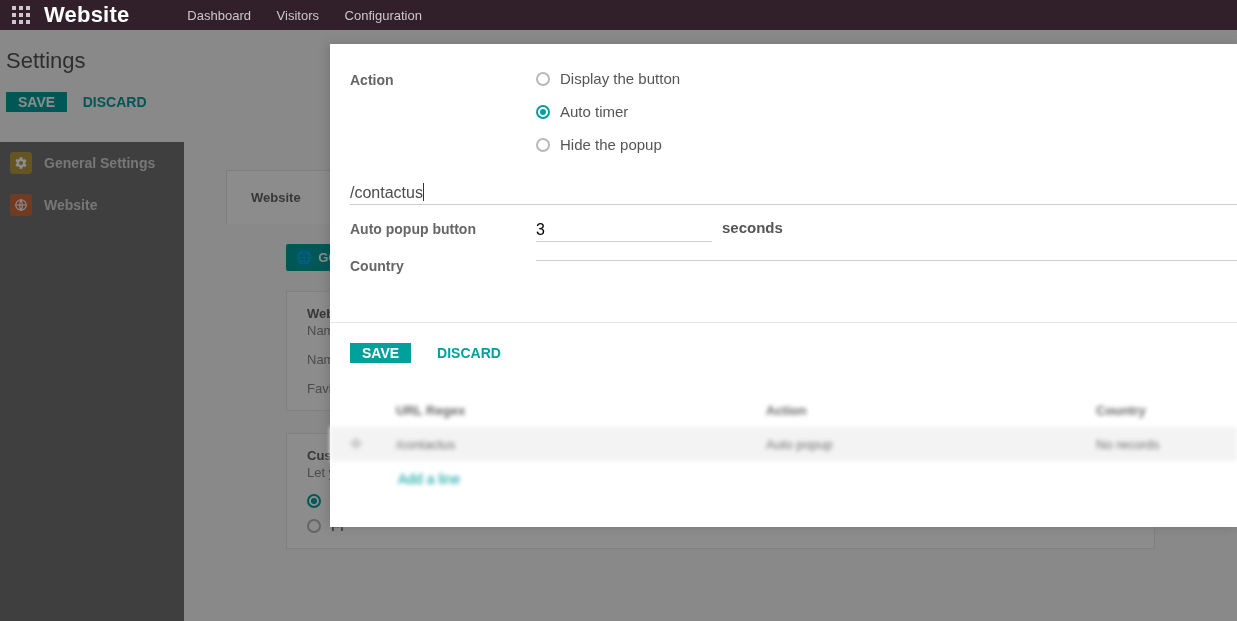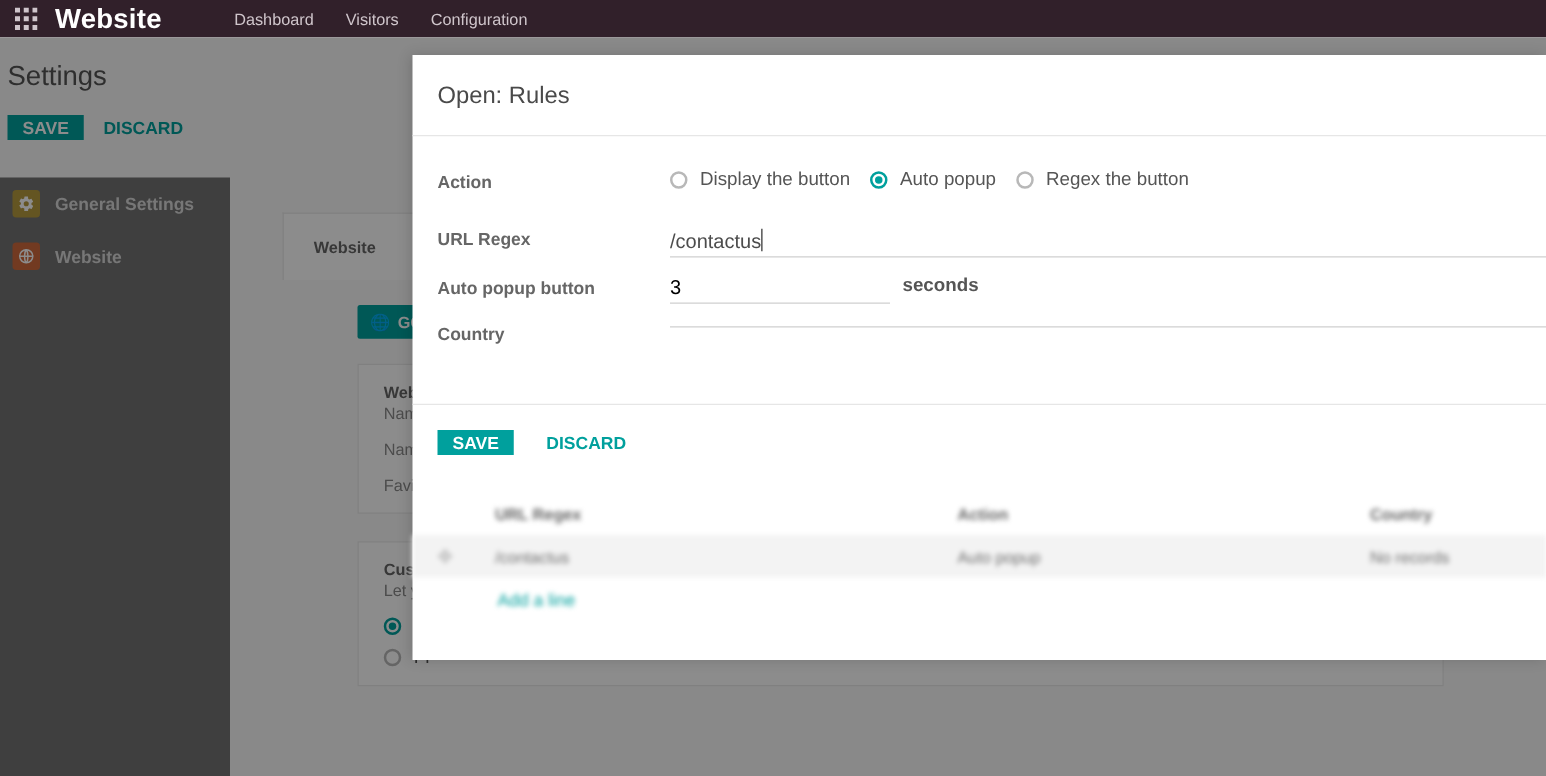--- a/index.html
+++ b/index.html
@@ -32,21 +32,21 @@
   .muted-card + .muted-card { margin-top:22px; }
   
   .dim { position:absolute; inset:0; background:rgba(0,0,0,.45); }
   .blur-row { filter: blur(2px); }
   
   .modal { position:absolute; left:330px; right:0; top:14px; background:#fff; box-shadow: -2px 0 10px rgba(0,0,0,.15); }
   .modal-head { padding: 22px 20px 20px; border-bottom:1px solid #e6e6e6; font-size: 19px; color:#4a4a4a; }
   .modal-body { padding: 26px 0 34px 20px; border-bottom:1px solid #e6e6e6; }
   .form-row { display:flex; align-items:flex-start; margin-bottom: 14px; }
   .form-row .lbl { width:186px; font-size:14px; font-weight:700; color:#666; padding-top:2px; }
-  .radio-list { display:flex; flex-direction:row; gap:16px; }
+  .radio-list { display:flex; flex-direction:column; gap:16px; }
   .radio { display:flex; align-items:center; gap:10px; font-size:15px; color:#555; }
   .r { width:14px; height:14px; border:2px solid #b8b8b8; border-radius:50%; display:inline-block; position:relative; }
   .r.checked { border-color:#00a09d; }
   .r.checked:after { content:""; position:absolute; inset:2px; border-radius:50%; background:#00a09d; }
   .inline-input { border:none; border-bottom:1px solid #cfcfcf; font-size:16px; padding:2px 0; outline:none; }
   .cursor-caret { display:inline-block; width:1px; height:18px; background:#333; vertical-align:-3px; }
   .url-input { flex:1; }
   .timer-input { width:176px; margin-right:10px; }
   .unit { font-size:15px; color:#555;font-weight:bold; }
   .modal-foot { padding: 20px; display:flex; align-items:center; gap:14px; }
@@ -142,46 +142,44 @@
       <div class="radio">
           <span class="r"></span>
           <span>Fr</span>
         </div>
     </div>
   </div>
 
   <div class="dim"></div>
 
   <div class="modal">
-    <div class="modal-head">Open: Rules</div>
 
     <div class="modal-body">
 
       <div class="form-row">
         <div class="lbl">Action</div>
         <div class="radio-list">
           <label class="radio">
             <span class="r"></span>
             <span>Display the button</span>
           </label>
           <label class="radio">
             <span class="r checked"></span>
-            <span>Auto popup</span>
+            <span>Auto timer</span>
           </label>
           <label class="radio">
             <span class="r"></span>
-            <span>Regex the button</span>
+            <span>Hide the popup</span>
           </label>
         </div>
       </div>
 
       <div style="height:14px"></div>
 
       <div class="form-row">
-        <div class="lbl">URL Regex</div>
         <div class="inline-input url-input">
           <span>/contactus</span><span class="cursor-caret"></span>
         </div>
       </div>
 
       <div class="form-row">
         <div class="lbl">Auto popup button</div>
         <input class="inline-input timer-input" value="3" style="">
         <span class="unit">seconds</span>
       </div>

